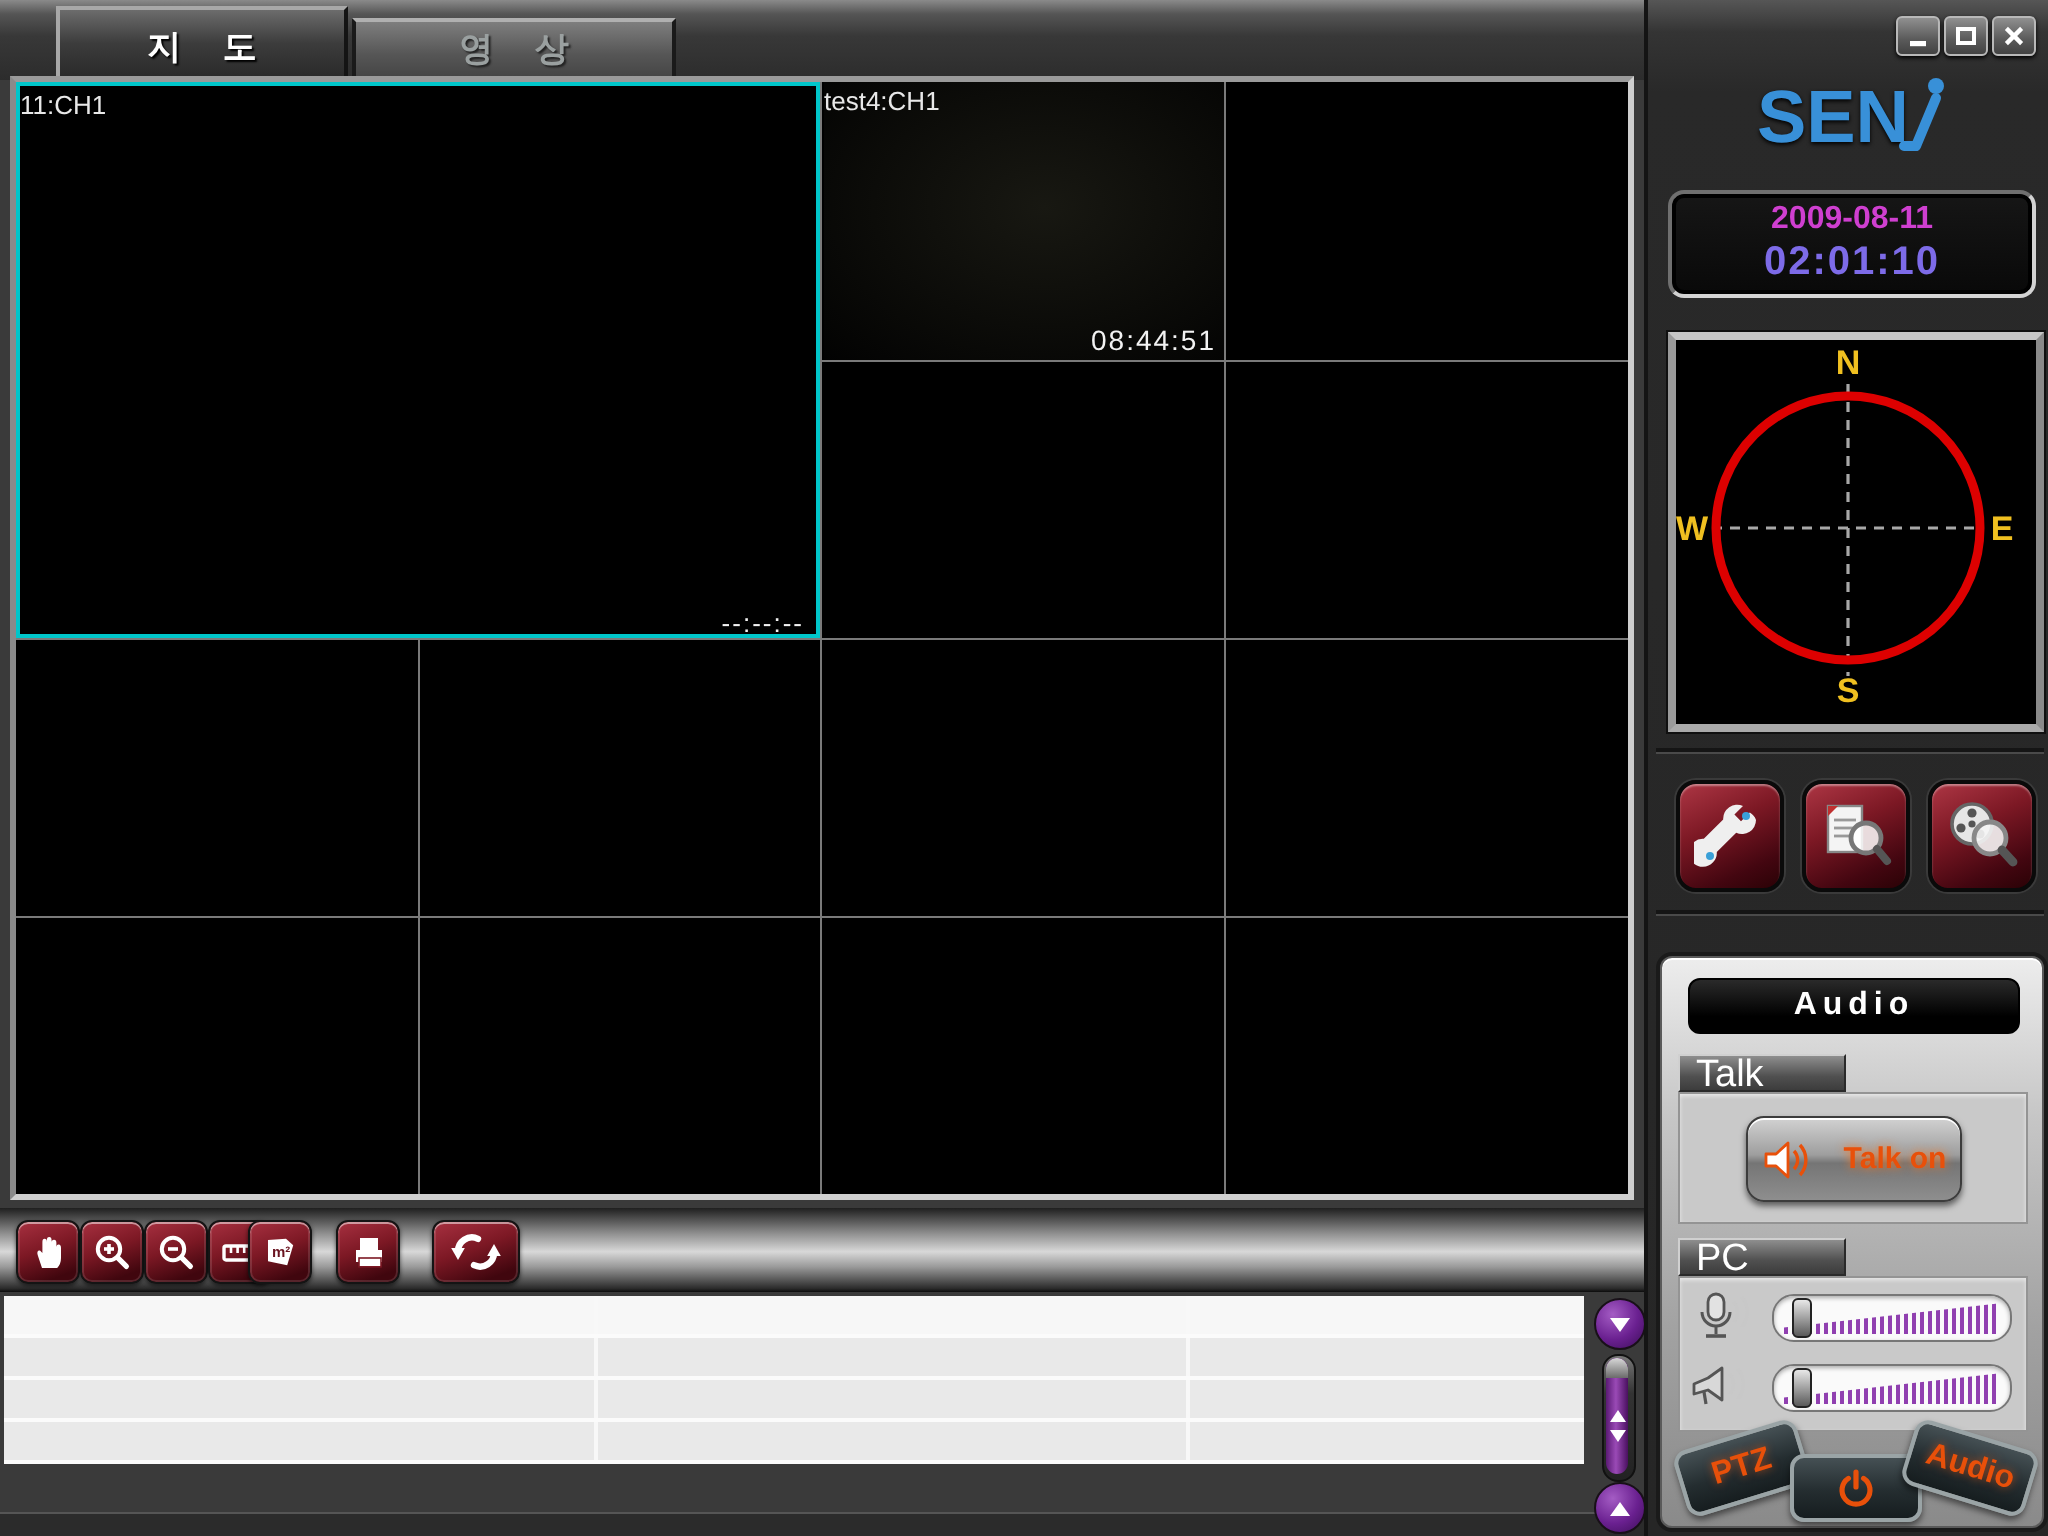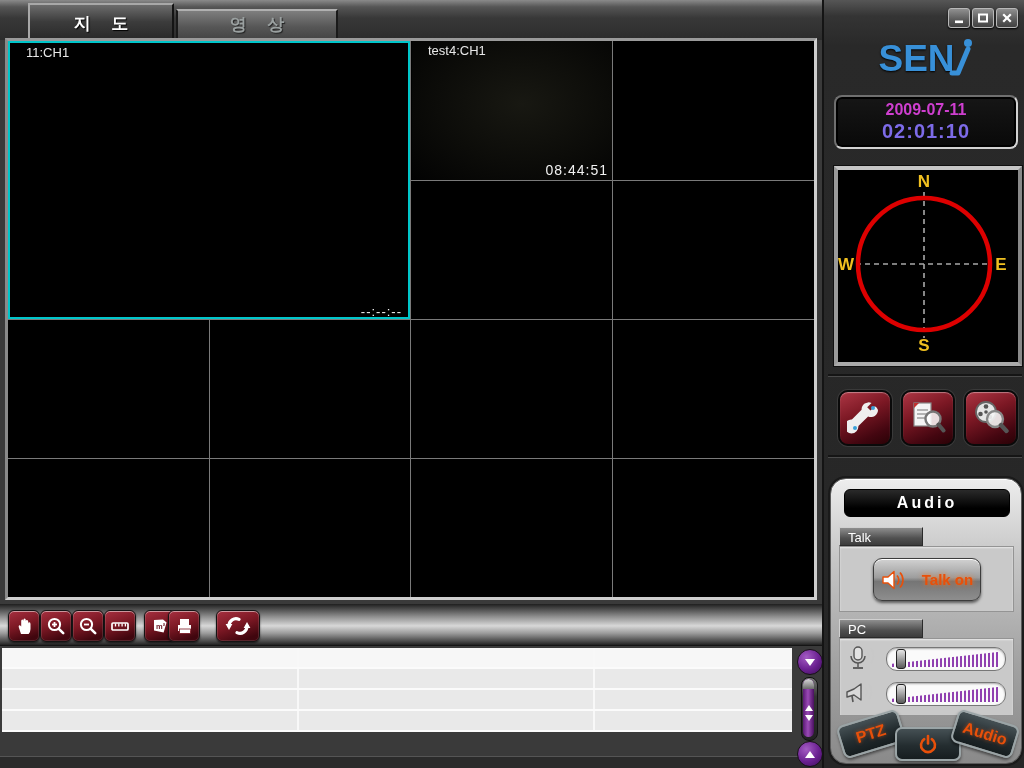--- a/index.html
+++ b/index.html
@@ -16,21 +16,21 @@
        border:2px solid;border-color:#a8a8a8 #141414 #141414 #a8a8a8;border-bottom:none;
        text-shadow:1px 1px 1px #000;}
   .tab-inactive{left:176px;top:9px;width:158px;height:27px;color:#9aa0a0;
        background:linear-gradient(180deg,#7e7e7e 0,#565656 60%,#464646 100%);
        border:2px solid;border-color:#b0b0b0 #1a1a1a #1a1a1a #1a1a1a;border-bottom:none;
        text-shadow:1px 1px 1px #222;}
   
   .video-area{position:absolute;left:5px;top:38px;width:806px;height:556px;background:#000;
        border:3px solid;border-color:#9a9a9a #cfcfcf #cfcfcf #8a8a8a;}
   .gline{position:absolute;background:#7a7a7a;}
-  .vcell-label{position:absolute;color:#e8e8e8;font-size:13px;padding:2px 16px;}
+  .vcell-label{position:absolute;color:#e8e8e8;font-size:13px;padding:2px 0;}
   .vcell-time{position:absolute;color:#f2f2f2;font-size:13px;letter-spacing:1px;margin-left:48px;}
   .sel-cell{position:absolute;left:0;top:0;width:402px;height:278px;
        border:2px solid #00c6ca;box-sizing:border-box;}
   .cell2{position:absolute;left:404px;top:0;width:200px;height:139px;
        background:radial-gradient(ellipse at 55% 45%,#181812 0%,#0c0c09 55%,#020202 100%);}
   
   .toolbar{position:absolute;left:0;top:604px;width:822px;height:42px;
        background:linear-gradient(180deg,#1f1f1f 0,#8e8e8e 30%,#d8d8d8 52%,#9a9a9a 70%,#2a2a2a 96%,#0c0c0c 100%);}
   .tbtn{position:absolute;top:6px;width:30px;height:30px;border-radius:6px;cursor:pointer;
        background:linear-gradient(160deg,#a73040 0%,#7c1824 45%,#40060e 85%);
@@ -81,31 +81,31 @@
   .clock .d{color:#cf3fd0;font-size:16px;font-weight:bold;}
   .clock .t{color:#7d6be8;font-size:20px;font-weight:bold;letter-spacing:1px;text-align:center;}
   .compass{position:absolute;left:10px;top:166px;width:180px;height:192px;background:#000;
        border:4px solid;border-color:#c6c6c6 #8a8a8a #aaa #9a9a9a;box-shadow:0 0 0 1px #101010;}
   .sdivider{position:absolute;left:4px;width:194px;height:2px;background:#151515;border-bottom:1px solid #4a4a4a;}
   .rbtn{position:absolute;top:390px;width:50px;height:52px;border-radius:10px;cursor:pointer;
        background:linear-gradient(155deg,#ad3644 0%,#7c1824 40%,#430610 78%,#2a0206 100%);
        border:2px solid #0a0a0a;display:flex;align-items:center;justify-content:center;
        box-shadow:inset 0 1px 1px rgba(255,255,255,.4),0 0 0 1px #3a3a3a;}
   
-  .apanel{position:absolute;left:6px;top:478px;width:190px;height:284px;border-radius:16px;
+  .apanel{position:absolute;left:6px;top:478px;width:190px;height:284px;border-radius:6px;
        background:linear-gradient(180deg,#ededed 0%,#c6c6c6 28%,#a2a2a2 65%,#8a8a8a 100%);
        border:1px solid #5a5a5a;box-shadow:0 0 0 2px #1a1a1a,inset 0 1px 0 #fff;}
   .atitle{position:absolute;left:13px;top:10px;width:164px;height:26px;border-radius:6px;
        background:linear-gradient(180deg,#2a2a2a 0,#000 70%);border:1px solid #000;
        color:#fff;font-size:16px;font-weight:bold;letter-spacing:3px;
        display:flex;align-items:center;justify-content:center;}
   .grplabel{position:absolute;left:8px;width:84px;height:19px;line-height:19px;padding-left:8px;
        background:linear-gradient(180deg,#8e8e8e 0,#505050 60%,#3c3c3c 100%);
        border:1px solid;border-color:#d0d0d0 #2a2a2a #2a2a2a #d0d0d0;
-       color:#fff;font-size:13px;box-sizing:border-box;}
+       color:#fff;font-size:19px;box-sizing:border-box;}
   .grpbox{position:absolute;left:8px;width:173px;background:#c9c9c9;border:1px solid #949494;
        box-shadow:inset 0 1px 2px rgba(255,255,255,.6);}
   .talkbtn{position:absolute;left:33px;top:11px;width:106px;height:41px;border-radius:9px;cursor:pointer;
        background:linear-gradient(180deg,#d2d2d2 0%,#9e9e9e 45%,#757575 55%,#8e8e8e 100%);
        border:1px solid #3c3c3c;box-shadow:0 2px 3px rgba(0,0,0,.55),inset 0 1px 0 #fff;
        display:flex;align-items:center;justify-content:center;gap:15px;}
   .talkbtn span{color:#e8500a;font-size:15px;font-weight:bold;
        text-shadow:0 0 5px rgba(255,120,30,.9);}
   .sliderrow{position:absolute;left:4px;height:30px;display:flex;align-items:center;}
   .slider{position:relative;width:118px;height:22px;border-radius:11px;background:#fafafa;
@@ -176,21 +176,21 @@
     </div>
     <div class="tbtn" style="left:104px;">
       <svg width="20" height="20" viewBox="0 0 20 20">
         <rect x="2" y="7" width="16" height="7" rx="1" fill="none" stroke="#fff" stroke-width="1.7"></rect>
         <line x1="5.5" y1="7.5" x2="5.5" y2="10.5" stroke="#fff" stroke-width="1.3"></line>
         <line x1="8.8" y1="7.5" x2="8.8" y2="10.5" stroke="#fff" stroke-width="1.3"></line>
         <line x1="12.1" y1="7.5" x2="12.1" y2="10.5" stroke="#fff" stroke-width="1.3"></line>
         <line x1="15.4" y1="7.5" x2="15.4" y2="10.5" stroke="#fff" stroke-width="1.3"></line>
       </svg>
     </div>
-    <div class="tbtn" style="left:144px;">
+    <div class="tbtn" style="left:124px;">
       <svg width="20" height="20" viewBox="0 0 20 20">
         <path d="M4 4 L13 3.4 L16.6 6.6 L13.6 16.6 L4 14.6 Z" fill="#fff"></path>
         <text x="6" y="12.6" font-size="7.5" font-weight="bold" fill="#6a1420" font-family="Liberation Sans,sans-serif">m²</text>
       </svg>
     </div>
     <div class="tbtn" style="left:168px;">
       <svg width="20" height="20" viewBox="0 0 20 20">
         <rect x="6" y="3" width="9" height="6" fill="#fff"></rect>
         <path d="M4 9 h13 v6 h-13 z" fill="#fff"></path>
         <rect x="5.5" y="13" width="11" height="4.4" fill="#fff" stroke="#7c1824" stroke-width="0.8"></rect>
@@ -266,21 +266,21 @@
 
     <div class="logo">
       <span class="sen">SEN</span>
       <svg width="24" height="40" viewBox="0 0 24 40" style="margin:0 -3px 4px -6px;">
         <path d="M3 36 L9 36 L19 12" fill="none" stroke="#3890d8" stroke-width="5" stroke-linecap="round" stroke-linejoin="round"></path>
         <circle cx="19" cy="6" r="4" fill="#3890d8"></circle>
       </svg>
     </div>
 
     <div class="clock">
-      <div class="d">2009-07-11</div>
+      <div class="d">2009-08-11</div>
       <div class="t">02:01:10</div>
     </div>
 
     <div class="compass">
       <svg width="172" height="184" viewBox="0 0 172 184">
         <line x1="86" y1="22" x2="86" y2="168" stroke="#a8a8a8" stroke-width="1.6" stroke-dasharray="5 4"></line>
         <line x1="18" y1="94" x2="154" y2="94" stroke="#a8a8a8" stroke-width="1.6" stroke-dasharray="5 4"></line>
         <circle cx="86" cy="94" r="66" fill="none" stroke="#dd0000" stroke-width="4.5"></circle>
         <text x="86" y="17" text-anchor="middle" font-size="17" font-weight="bold" fill="#f0c020" font-family="Liberation Sans,sans-serif">N</text>
         <text x="86" y="181" text-anchor="middle" font-size="17" font-weight="bold" fill="#f0c020" font-family="Liberation Sans,sans-serif">S</text>

